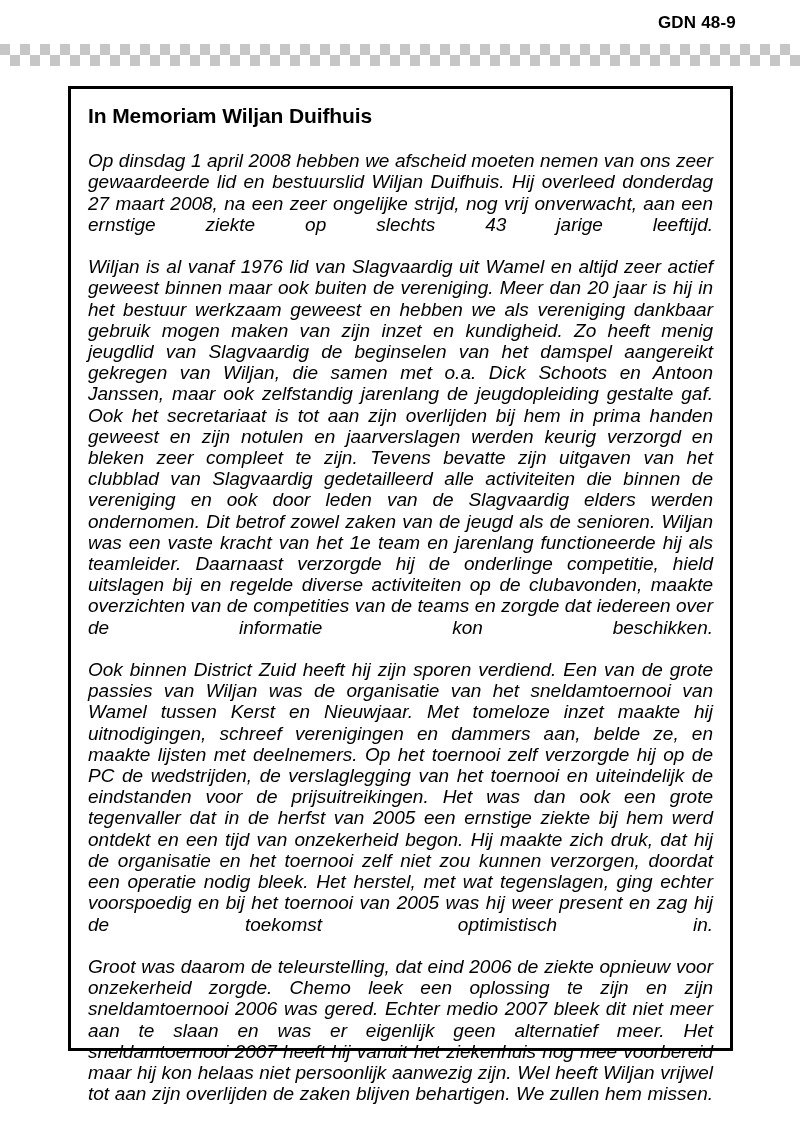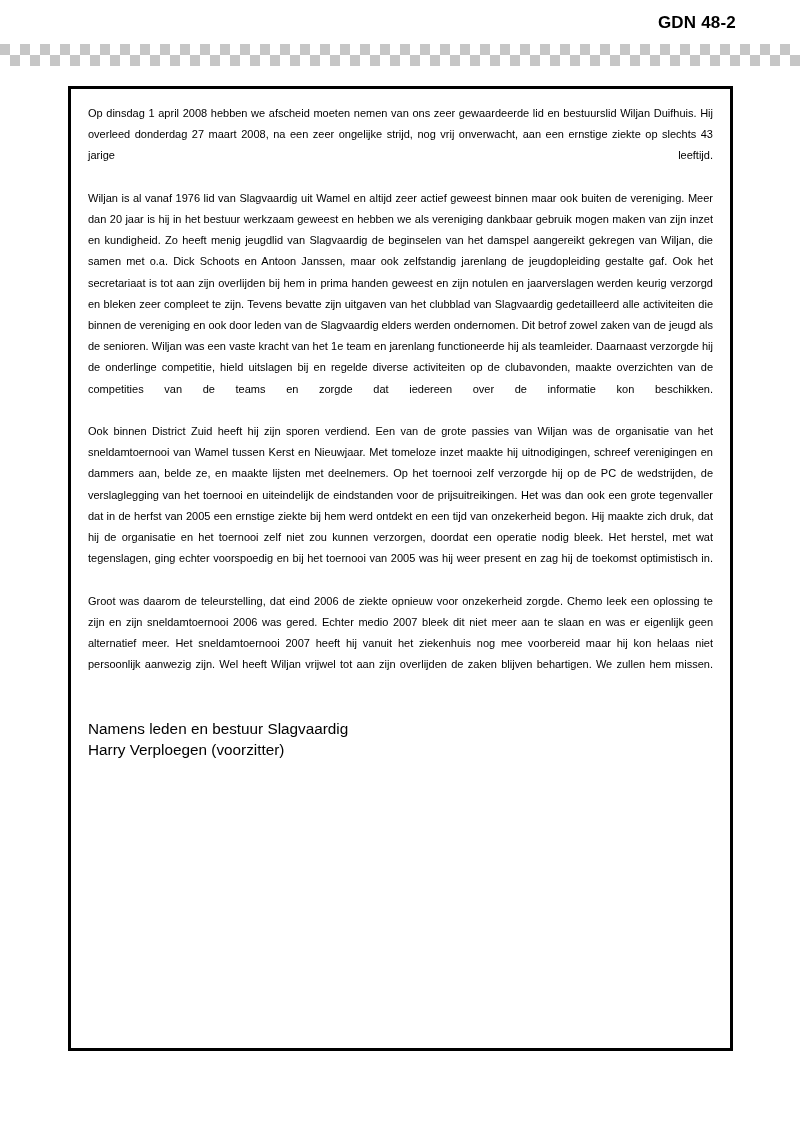--- a/index.html
+++ b/index.html
@@ -75,26 +75,27 @@
 
   .article-title {
     font-size: 21px;
     font-weight: bold;
     line-height: 1.2;
     margin: 0 0 22px 0;
     letter-spacing: -0.1px;
   }
 
   .body-text {
-    font-size: 11px;
+    font-size: 19px;
     line-height: 21.2px;
     text-align: justify;
     text-justify: inter-word;
     margin: 0;
     hyphens: none;
+    font-style: italic;
   }
   .body-text p {
     margin: 0;
     text-align: justify;
   }
   
   .body-text p::after {
     content: "";
     display: inline-block;
     width: 100%;
@@ -122,31 +123,32 @@
   }
   .page-number span {
     position: relative;
     left: 254px;
   }
 </style>
 </head>
 <body>
 
 <div class="page-header">
-  <div class="header-code">GDN 48-2</div>
+  <div class="header-code">GDN 48-9</div>
 </div>
 
 <div class="checker-band">
   <div class="checker-row"></div>
   <div class="checker-row offset"></div>
 </div>
 
 <div class="article-box">
   <div class="article-inner">
 
+    <h1 class="article-title">In Memoriam Wiljan Duifhuis</h1>
 
     <div class="body-text">
       <p>Op dinsdag 1 april 2008 hebben we afscheid moeten nemen van ons zeer gewaardeerde lid en bestuurslid Wiljan Duifhuis. Hij overleed donderdag 27 maart 2008, na een zeer ongelijke strijd, nog vrij onverwacht, aan een ernstige ziekte op slechts 43 jarige leeftijd.</p>
       <p>Wiljan is al vanaf 1976 lid van Slagvaardig uit Wamel en altijd zeer actief geweest binnen maar ook buiten de vereniging. Meer dan 20 jaar is hij in het bestuur werkzaam geweest en hebben we als vereniging dankbaar gebruik mogen maken van zijn inzet en kundigheid. Zo heeft menig jeugdlid van Slagvaardig de beginselen van het damspel aangereikt gekregen van Wiljan, die samen met o.a. Dick Schoots en Antoon Janssen, maar ook zelfstandig jarenlang de jeugdopleiding gestalte gaf. Ook het secretariaat is tot aan zijn overlijden bij hem in prima handen geweest en zijn notulen en jaarverslagen werden keurig verzorgd en bleken zeer compleet te zijn. Tevens bevatte zijn uitgaven van het clubblad van Slagvaardig gedetailleerd alle activiteiten die binnen de vereniging en ook door leden van de Slagvaardig elders werden ondernomen. Dit betrof zowel zaken van de jeugd als de senioren. Wiljan was een vaste kracht van het 1e team en jarenlang functioneerde hij als teamleider. Daarnaast verzorgde hij de onderlinge competitie, hield uitslagen bij en regelde diverse activiteiten op de clubavonden, maakte overzichten van de competities van de teams en zorgde dat iedereen over de informatie kon beschikken.</p>
       <p>Ook binnen District Zuid heeft hij zijn sporen verdiend. Een van de grote passies van Wiljan was de organisatie van het sneldamtoernooi van Wamel tussen Kerst en Nieuwjaar. Met tomeloze inzet maakte hij uitnodigingen, schreef verenigingen en dammers aan, belde ze, en maakte lijsten met deelnemers. Op het toernooi zelf verzorgde hij op de PC de wedstrijden, de verslaglegging van het toernooi en uiteindelijk de eindstanden voor de prijsuitreikingen. Het was dan ook een grote tegenvaller dat in de herfst van 2005 een ernstige ziekte bij hem werd ontdekt en een tijd van onzekerheid begon. Hij maakte zich druk, dat hij de organisatie en het toernooi zelf niet zou kunnen verzorgen, doordat een operatie nodig bleek. Het herstel, met wat tegenslagen, ging echter voorspoedig en bij het toernooi van 2005 was hij weer present en zag hij de toekomst optimistisch in.</p>
       <p>Groot was daarom de teleurstelling, dat eind 2006 de ziekte opnieuw voor onzekerheid zorgde. Chemo leek een oplossing te zijn en zijn sneldamtoernooi 2006 was gered. Echter medio 2007 bleek dit niet meer aan te slaan en was er eigenlijk geen alternatief meer. Het sneldamtoernooi 2007  heeft hij vanuit het ziekenhuis nog mee voorbereid maar hij kon helaas niet persoonlijk aanwezig zijn. Wel heeft Wiljan vrijwel tot aan zijn overlijden de zaken blijven behartigen. We zullen hem missen.</p>
     </div>
 
     <div class="signature">
       <div>Namens leden en bestuur Slagvaardig</div>

